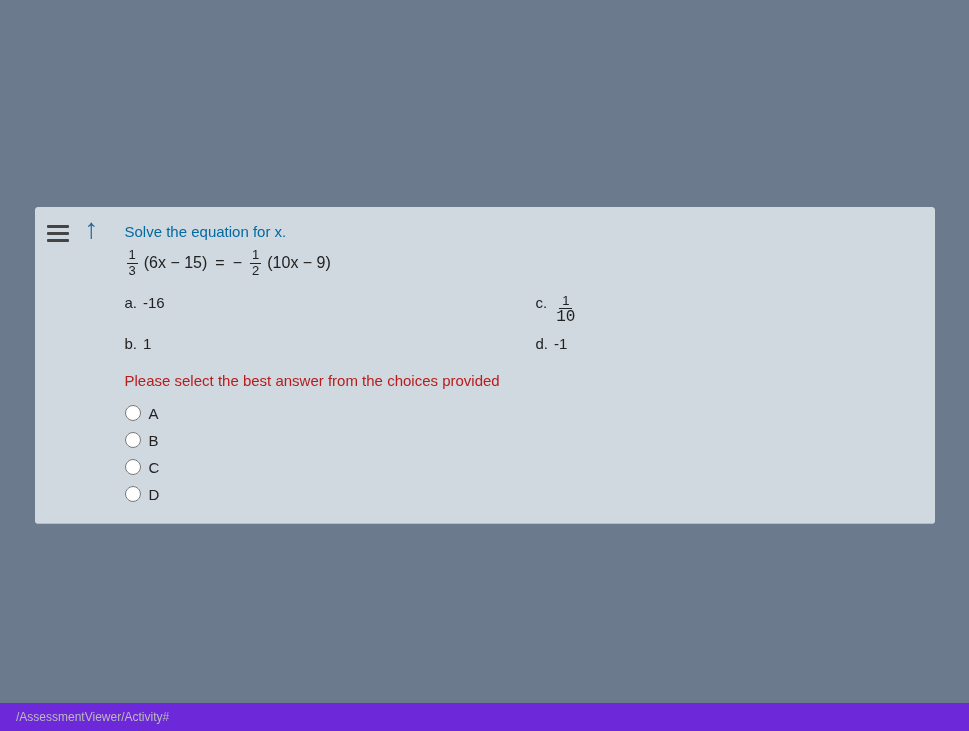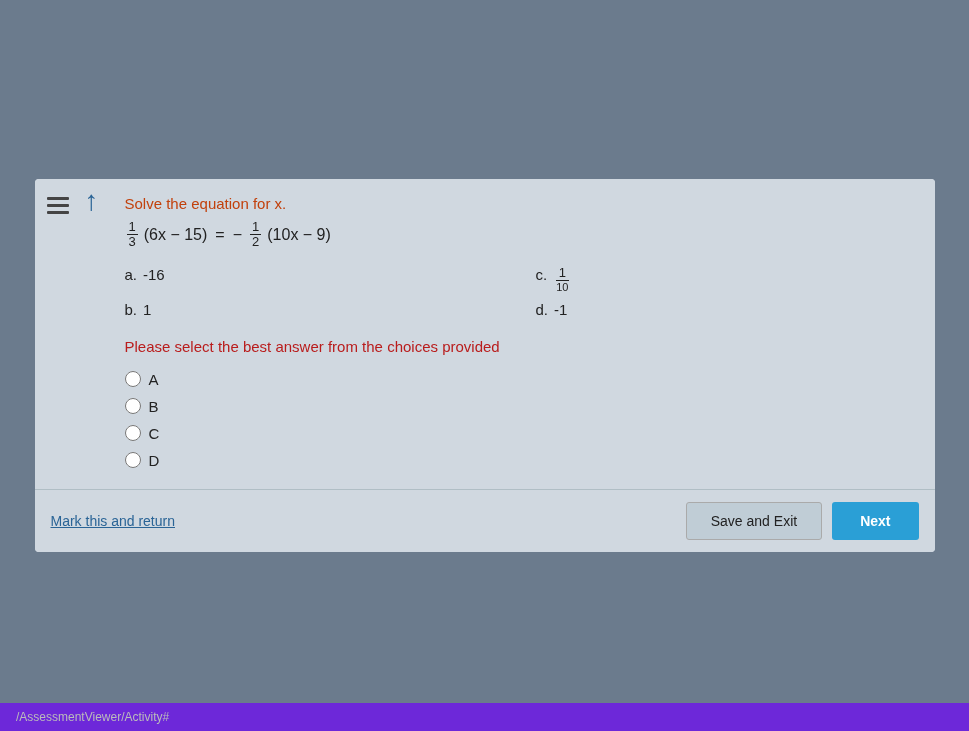--- a/index.html
+++ b/index.html
@@ -55,21 +55,21 @@
       font-size: 28px;
       color: #2a6496;
       cursor: pointer;
       line-height: 1;
       flex-shrink: 0;
       margin-top: -2px;
     }
 
     .question-instruction {
       font-size: 15px;
-      color: #c2410c;
+      color: #0369a1;
       margin-bottom: 8px;
     }
 
     .equation {
       font-size: 16px;
       color: #222;
       margin-bottom: 16px;
       display: flex;
       align-items: center;
       gap: 4px;
@@ -125,21 +125,22 @@
     }
 
     .answer-option .fraction-inline .num {
       border-bottom: 1.5px solid #222;
       padding: 0 3px;
       font-size: 13px;
     }
 
     .answer-option .fraction-inline .den {
       padding: 0 3px;
-      font-size: 11px;
+      font-size: 16px;
+      font-family: Liberation Mono, monospace;
     }
 
     .instruction-text {
       font-size: 15px;
       color: #b91c1c;
       margin-bottom: 16px;
     }
 
     .radio-options {
       display: flex;
@@ -300,24 +301,17 @@
         <label class="radio-option">
           <input type="radio" name="answer" value="D" style="">
           <span class="radio-label">D</span>
         </label>
       </div>
     </div>
   </div>
 
   <div class="divider"></div>
 
-  <div class="bottom-bar">
-    <a class="mark-return-link">Mark this and return</a>
-    <div class="bottom-buttons">
-      <button class="btn-save-exit">Save and Exit</button>
-      <button class="btn-next">Next</button>
-    </div>
-  </div>
 </div>
 
 <div style="position:fixed; bottom:0; left:0; width:100%; background:#6d28d9; padding:3px 8px;">
   <span class="page-url" style="background:transparent; color:#bbb; font-size:12px;">/AssessmentViewer/Activity#</span>
 </div>
 
 </body></html>

